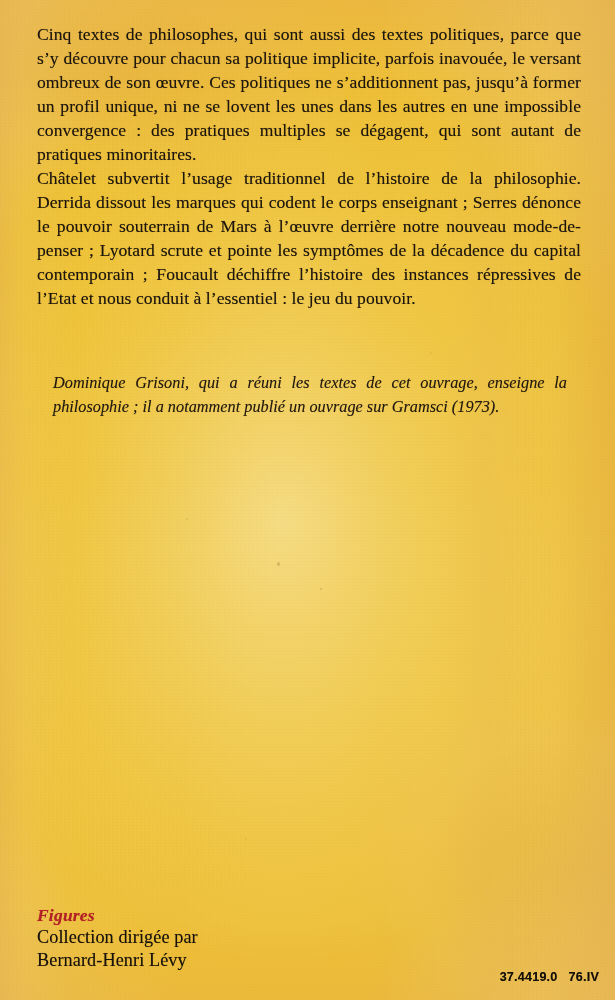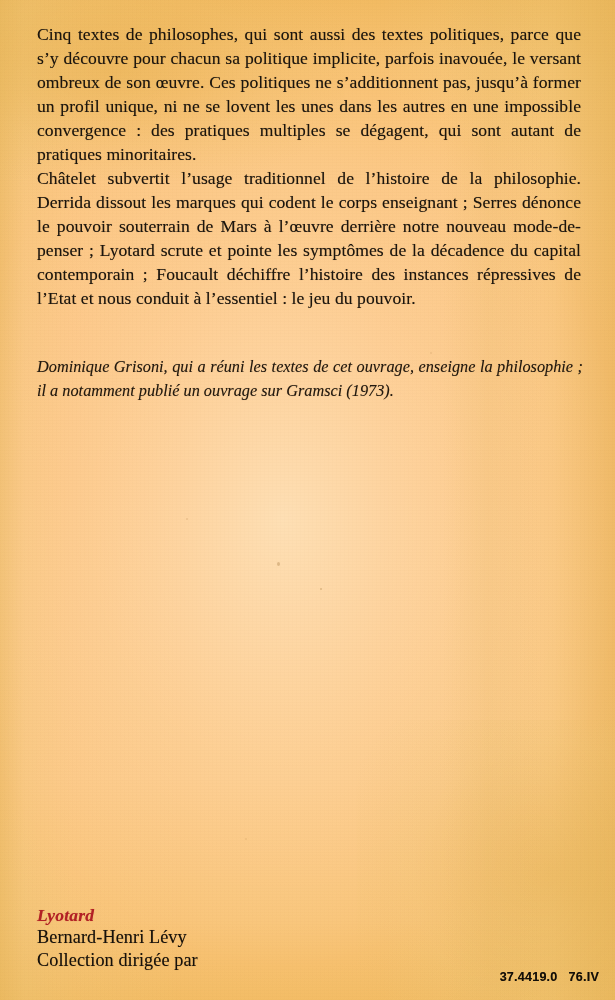--- a/index.html
+++ b/index.html
@@ -5,21 +5,21 @@
   html, body {
     margin: 0;
     padding: 0;
     background: #6b6b6b;
   }
   #page {
     position: relative;
     width: 615px;
     height: 1000px;
     overflow: hidden;
-    background-color: #fdba74;
+    background-color: #eab308;
     font-family: "Liberation Serif", "DejaVu Serif", serif;
     color: #14100c;
   }
   
   .paper-base {
     position: absolute;
     inset: 0;
     background:
       linear-gradient(180deg,
         rgba(240,190,92,0.62) 0%,
@@ -140,21 +140,21 @@
     left: 37px;
     top: 355px;
     width: 546px;
     font-style: italic;
     font-size: 16.3px;
     line-height: 23.5px;
     text-align: justify;
     color: #22190f;
     text-shadow: 0 0 0.7px rgba(40,28,12,0.4);
   }
-  .note p { margin: 0; font-family: Liberation Serif, serif; }
+  .note p { margin: 16px; font-family: Liberation Serif, serif; }
 
   .colophon {
     position: absolute;
     left: 37px;
     top: 905px;
   }
   .colophon .series {
     font-style: italic;
     font-weight: 700;
     font-size: 17.5px;
@@ -210,21 +210,21 @@
     <div class="blurb">
       <p>Cinq textes de philosophes, qui sont aussi des textes politiques, parce que s’y découvre pour chacun sa politique implicite, parfois inavouée, le versant ombreux de son œuvre. Ces politiques ne s’additionnent pas, jusqu’à former un profil unique, ni ne se lovent les unes dans les autres en une impossible convergence : des pratiques multiples se dégagent, qui sont autant de pratiques minoritaires.</p>
       <p>Châtelet subvertit l’usage traditionnel de l’histoire de la philosophie. Derrida dissout les marques qui codent le corps enseignant ; Serres dénonce le pouvoir souterrain de Mars à l’œuvre derrière notre nouveau mode-de-penser ; Lyotard scrute et pointe les symptômes de la décadence du capital contemporain ; Foucault déchiffre l’histoire des instances répressives de l’Etat et nous conduit à l’essentiel : le jeu du pouvoir.</p>
     </div>
 
     <div class="note">
       <p>Dominique Grisoni, qui a réuni les textes de cet ouvrage, enseigne la philosophie ; il a notamment publié un ouvrage sur Gramsci (1973).</p>
     </div>
 
     <div class="colophon">
-      <div class="series">Lyotard</div>
+      <div class="series">Figures</div>
+      <div class="line">Collection dirigée par</div>
       <div class="line">Bernard-Henri Lévy</div>
-      <div class="line">Collection dirigée par</div>
     </div>
 
     <div class="code">37.4419.0   76.IV</div>
 
   </div>
 </div>
 
 </body></html>

